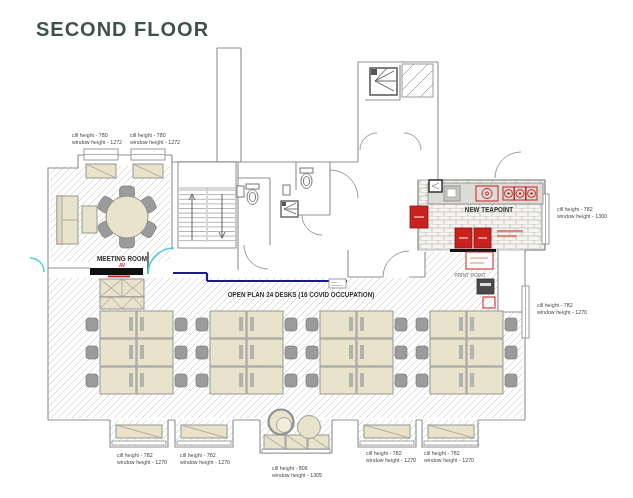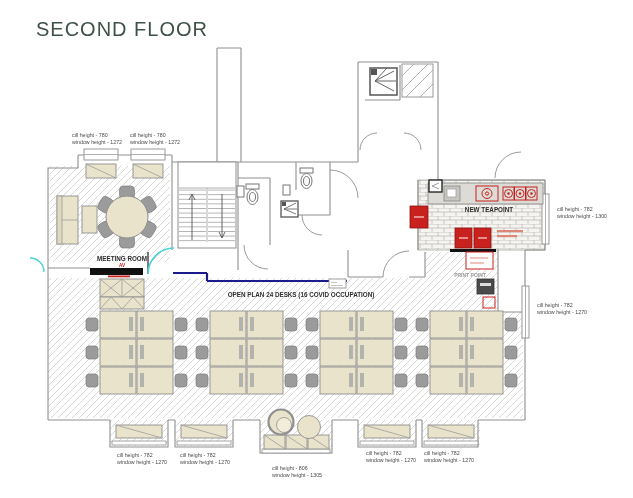--- a/index.html
+++ b/index.html
@@ -1,18 +1,18 @@
 <!DOCTYPE html>
 <html><head>
 <meta charset="utf-8">
 <style>
   html,body{margin:0;padding:0;background:#ffffff;}
   .stage{position:relative;width:633px;height:498px;background:#fff;overflow:hidden;
          font-family:"Liberation Sans", sans-serif;}
-  .title{position:absolute;left:36px;top:18px;font-size:20px;font-weight:normal;
+  .title{position:absolute;left:36px;top:18px;font-size:20px;font-weight:bold;
          letter-spacing:1px;color:#3e5248;}
   svg{position:absolute;left:0;top:0;}
   .wall{fill:none;stroke:#8f8f8f;stroke-width:1.1;}
   .thin{fill:none;stroke:#9c9c9c;stroke-width:0.8;}
   .desk{fill:#eae3cb;stroke:#8f8f8f;stroke-width:0.9;}
   .chair{fill:#9b9b9b;stroke:#7d7d7d;stroke-width:0.7;}
   .mon{fill:#b3b3ad;}
   .beige{fill:#eae3cb;stroke:#8f8f8f;stroke-width:0.9;}
   .fixture{fill:#ffffff;stroke:#777;stroke-width:1;}
   .arc{fill:none;stroke:#8f8f8f;stroke-width:0.9;}

